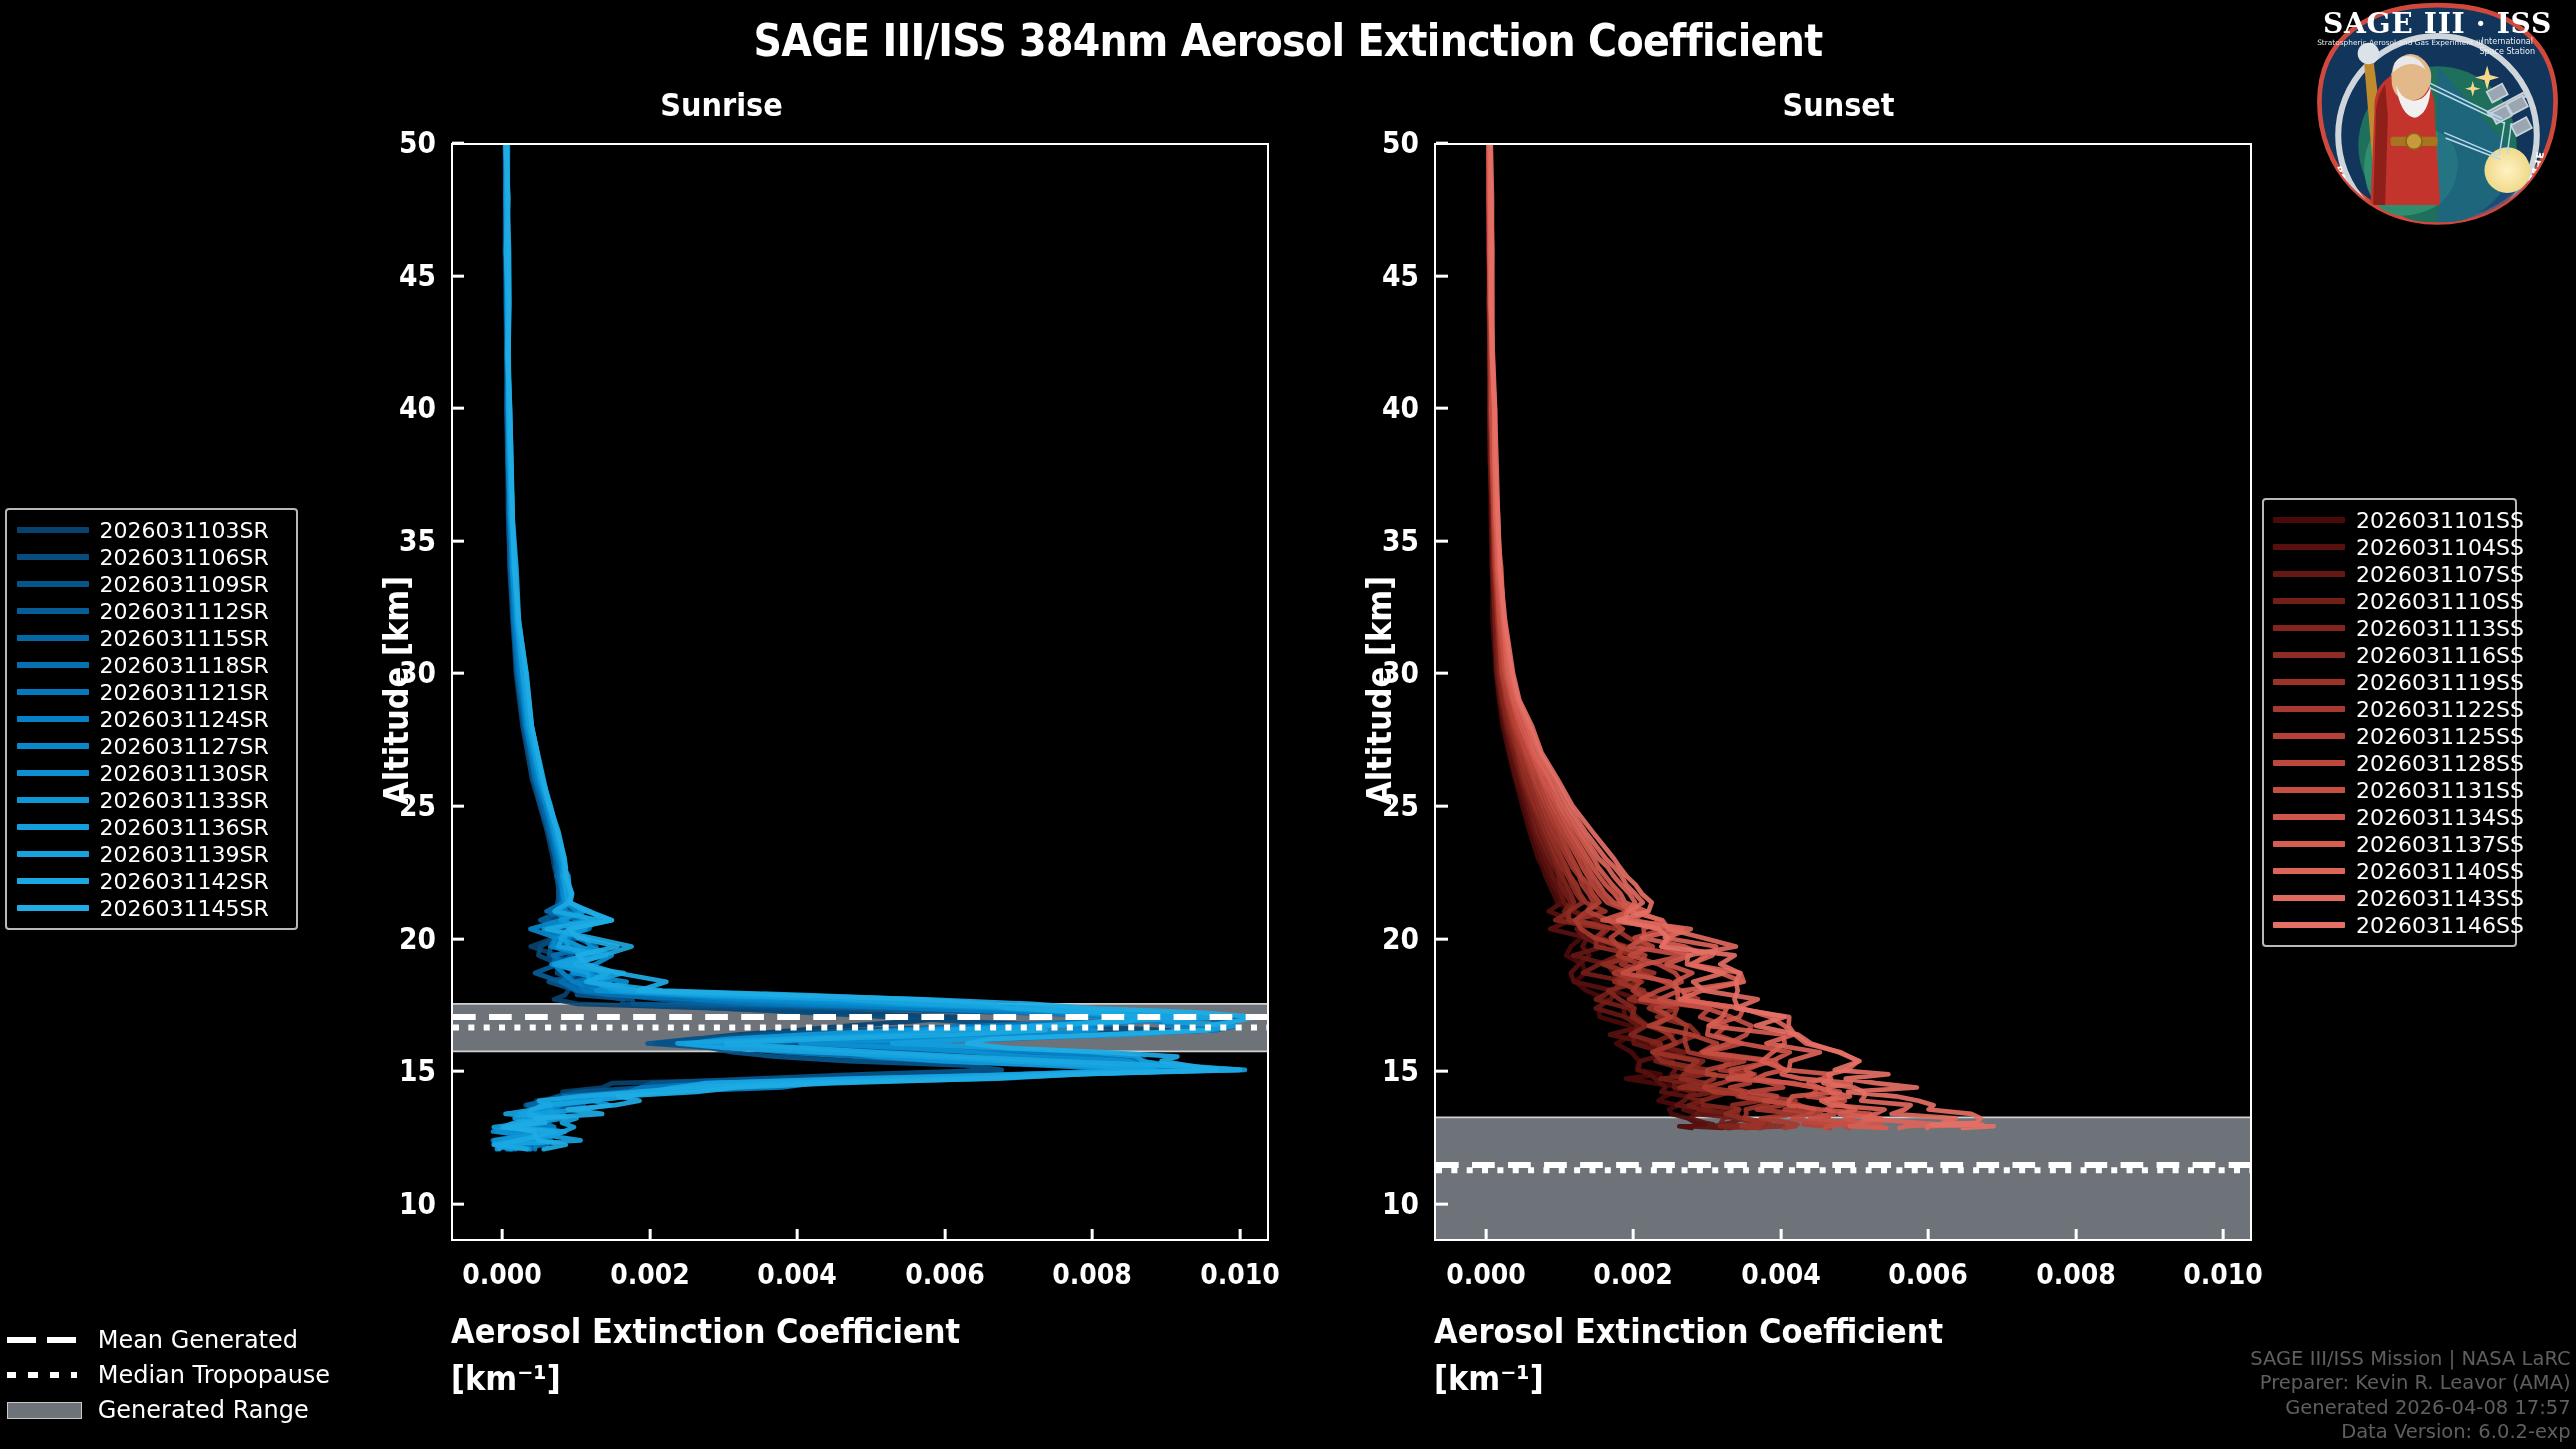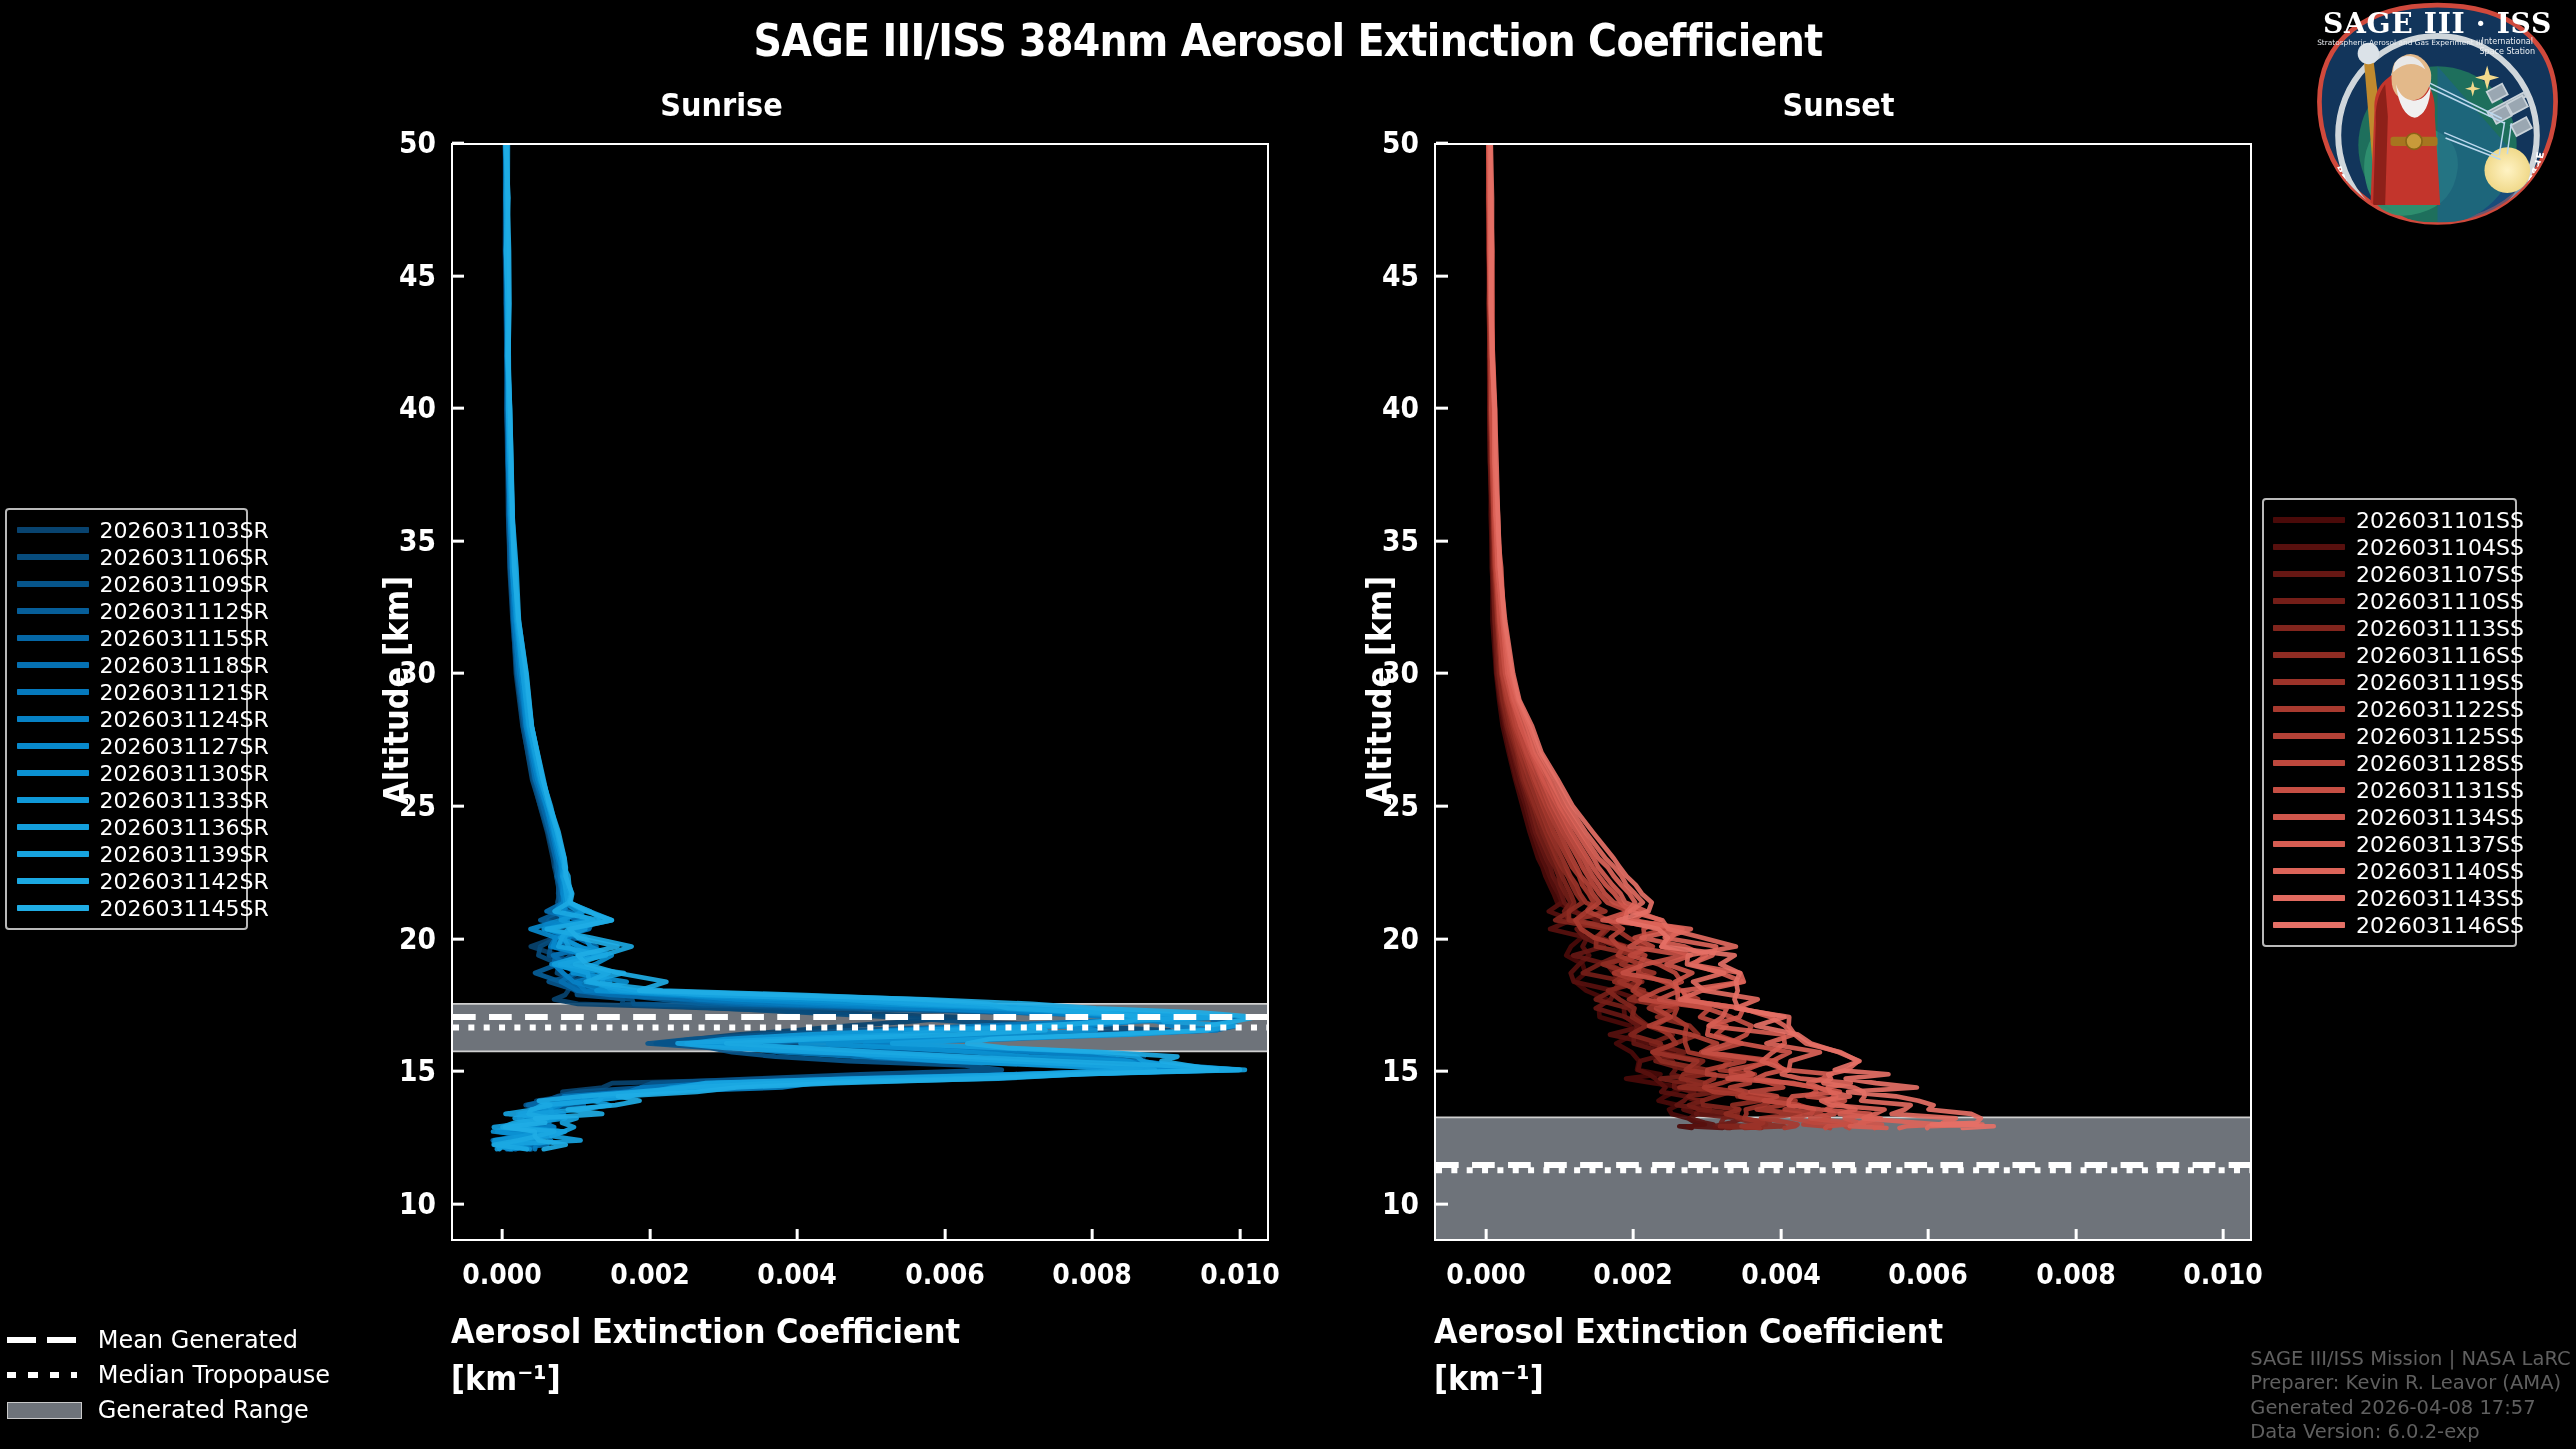--- a/index.html
+++ b/index.html
@@ -31,32 +31,32 @@
          font-family:"DejaVu Sans Condensed","DejaVu Sans",sans-serif;white-space:nowrap;}
   .yaxttl{position:absolute;font-weight:bold;font-size:34px;
           font-family:"DejaVu Sans Condensed","DejaVu Sans",sans-serif;
           transform-origin:0 0;transform:rotate(-90deg);white-space:nowrap;}
 
   .legbox{position:absolute;border:2px solid #b9b9b9;border-radius:4px;background:#000;
           box-sizing:border-box;padding:6.7px 9.4px;}
   .legrow{display:flex;align-items:center;height:27px;}
   .swatch{width:72px;height:6px;margin-right:10.7px;flex:0 0 auto;border-radius:0.7px;}
   .leglabel{font-size:22px;color:#fff;font-family:"DejaVu Sans",sans-serif;white-space:nowrap;}
-  #legend-sunrise{left:5.4px;top:508px;width:243px;}
+  #legend-sunrise{left:5.4px;top:508px;width:293px;}
   #legend-sunset{left:2262px;top:498px;width:255px;}
 
   #legend-tropo{position:absolute;left:6.7px;top:1322px;width:288px;}
   #legend-tropo .legrow{height:35px;}
   .tswatch{width:75px;height:14.8px;margin-right:16px;flex:0 0 auto;position:relative;}
   .tswatch .dashbar{position:absolute;top:4.7px;height:6px;background:#fff;}
   .tswatch .dotbar{position:absolute;top:5.4px;height:5.4px;background:#fff;}
   .tswatch .boxbar{position:absolute;left:0;top:0;width:75px;height:17.4px;background:#6e737a;border:1.3px solid #c9c9c9;box-sizing:border-box;}
   #legend-tropo .leglabel{font-size:24px;}
 
-  #credits{position:absolute;right:5.4px;bottom:4px;text-align:left;color:#5f5f5f;
+  #credits{position:absolute;right:5.4px;bottom:4px;text-align:right;color:#5f5f5f;
            font-size:19.5px;line-height:1.26;font-family:"DejaVu Sans",sans-serif;}
 
   #mission-logo{position:absolute;left:2306px;top:1.3px;width:263px;height:227px;}
 </style>
 </head>
 <body>
 
 <div id="root">
 
   <div class="ttl" id="main-title">SAGE III/ISS 384nm Aerosol Extinction Coefficient</div>

